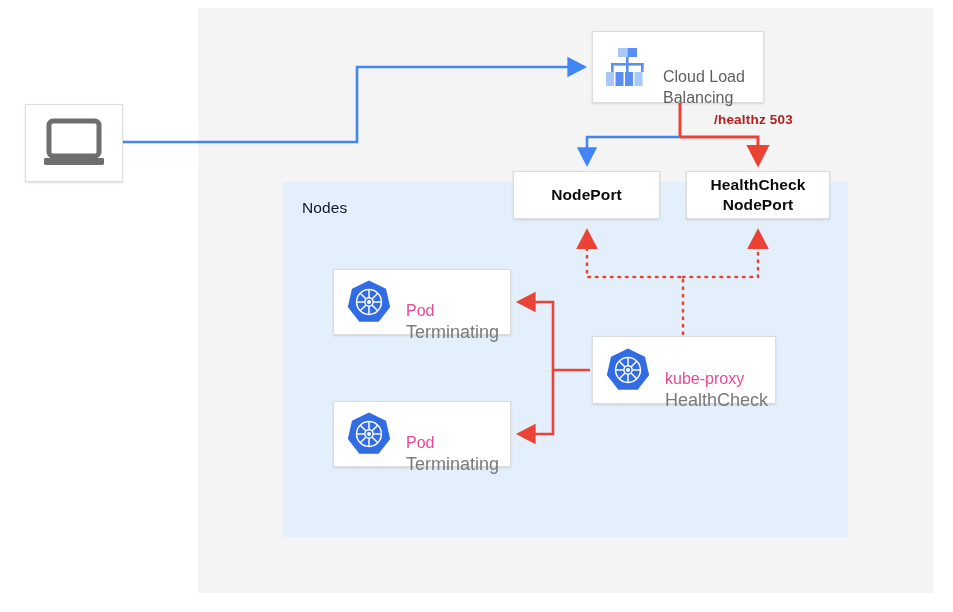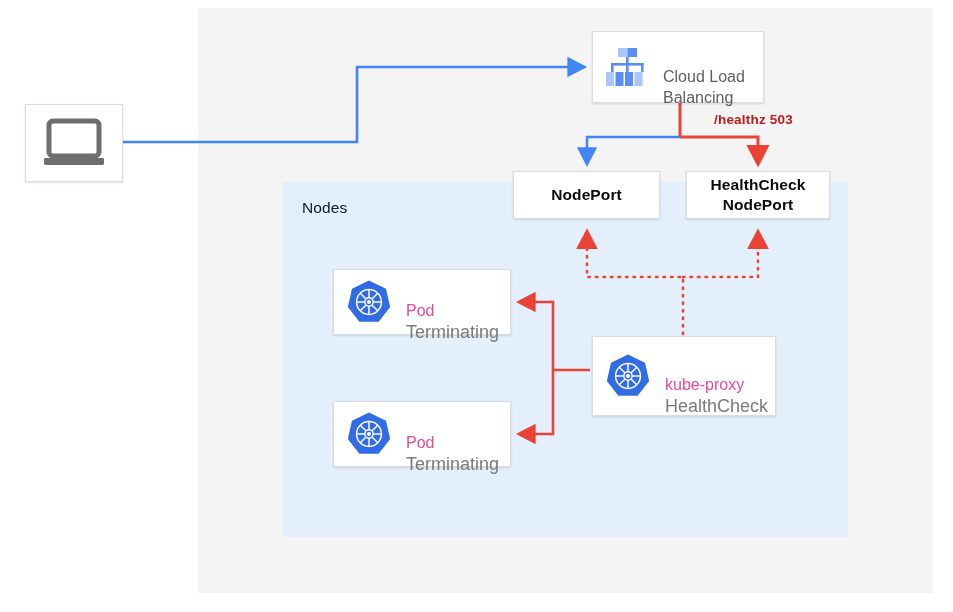--- a/index.html
+++ b/index.html
@@ -88,21 +88,21 @@
     line-height: 1.28;
     letter-spacing: .1px;
   }
   
   #client-card   { left: 25px;  top: 104px; width: 98px;  height: 78px; justify-content: center; }
   #clb-card      { left: 592px; top: 31px;  width: 172px; height: 72px; padding-left: 12px; }
   #nodeport-card { left: 513px; top: 171px; width: 147px; height: 48px; justify-content: center; }
   #hcnodeport-card { left: 686px; top: 171px; width: 144px; height: 48px; justify-content: center; }
   #pod1-card     { left: 333px; top: 269px; width: 178px; height: 66px; padding-left: 12px; }
   #pod2-card     { left: 333px; top: 401px; width: 178px; height: 66px; padding-left: 12px; }
-  #kubeproxy-card{ left: 592px; top: 336px; width: 184px; height: 80px; padding-left: 12px; }
+  #kubeproxy-card{ left: 592px; top: 336px; width: 184px; height: 68px; padding-left: 12px; }
 
   .icon-slot {
     flex: 0 0 auto;
     display: flex;
     align-items: center;
     justify-content: center;
     margin-right: 14px;
   }
   .k8s-icon { width: 46px; height: 46px; }
   .clb-icon { width: 44px; height: 38px; }

